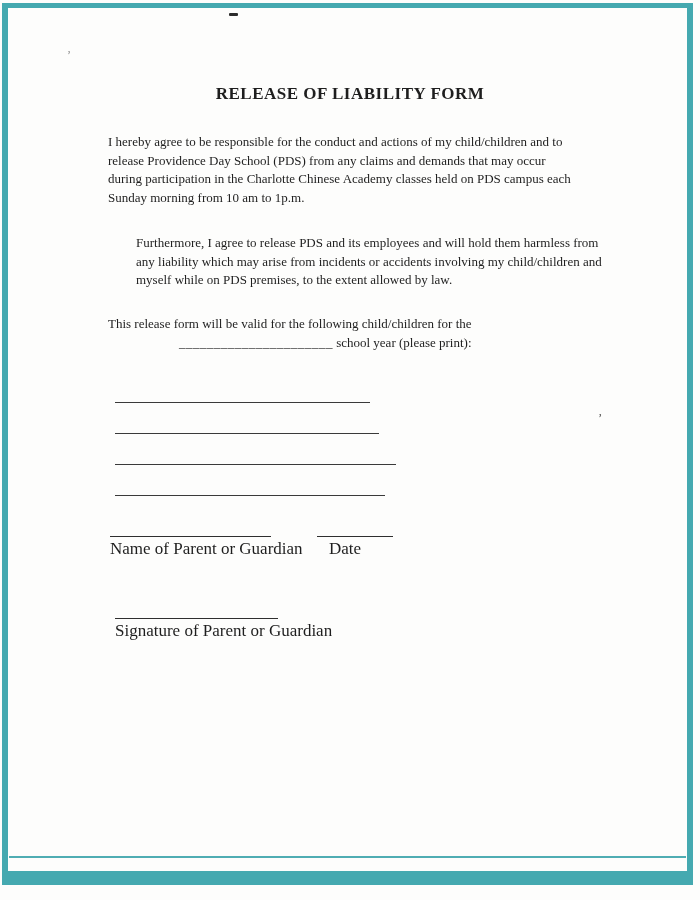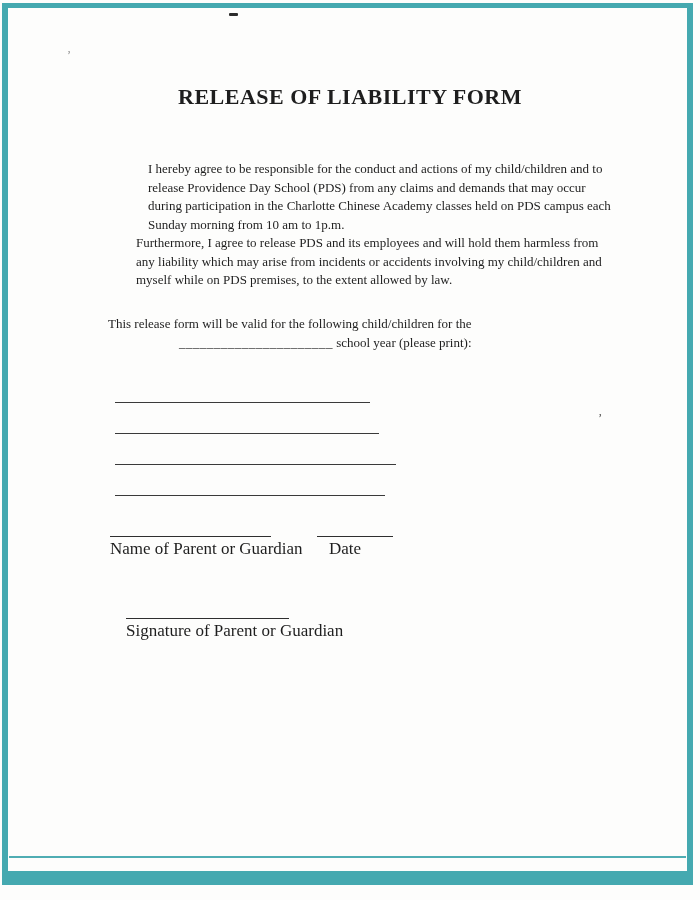--- a/index.html
+++ b/index.html
@@ -25,32 +25,32 @@
     position: absolute;
     left: 9px; right: 14px; bottom: 42px;
     height: 2px;
     background: #4fadb3;
   }
   .title {
     position: absolute;
     top: 84px; left: 0; right: 0;
     margin: 0;
     text-align: center;
-    font-size: 22px;
+    font-size: 17px;
     font-weight: bold;
     letter-spacing: 0.5px;
   }
   .para {
     position: absolute;
     left: 108px;
     font-size: 13px;
     line-height: 18.5px;
   }
   .para div, .para span { white-space: nowrap; }
-  .p1 { top: 160px; margin-left: 40px; }
+  .p1 { top: 133px; }
   .p2 { top: 234px; margin-left: 28px; }
   .p3 { top: 315px; text-align: right; }
   .blank-underscores { letter-spacing: 0.5px; }
   .write-line {
     position: absolute;
     left: 115px;
     height: 0;
     border-top: 1.4px solid #3a3a3a;
   }
   .wl1 { top: 402px; width: 255px; }
@@ -64,21 +64,21 @@
   .rule {
     height: 0;
     border-top: 1.4px solid #2f2f2f;
     margin-bottom: 2px;
   }
   .name-block { left: 110px; top: 536px; }
   .name-block .rule { width: 161px; }
   .date-block { left: 317px; top: 536px; }
   .date-block .rule { width: 76px; }
   .date-block .lbl { padding-left: 12px; }
-  .signature-block { left: 126px; top: 618px; }
+  .signature-block { left: 115px; top: 618px; }
   .signature-block .rule { width: 163px; }
   
   .artifact { position: absolute; color: #2a2a2a; }
   .a-top-center {
     left: 229px; top: 13px;
     width: 9px; height: 2.5px;
     background: #2c2c2c;
     border-radius: 1px;
   }
   .a-top-left {

